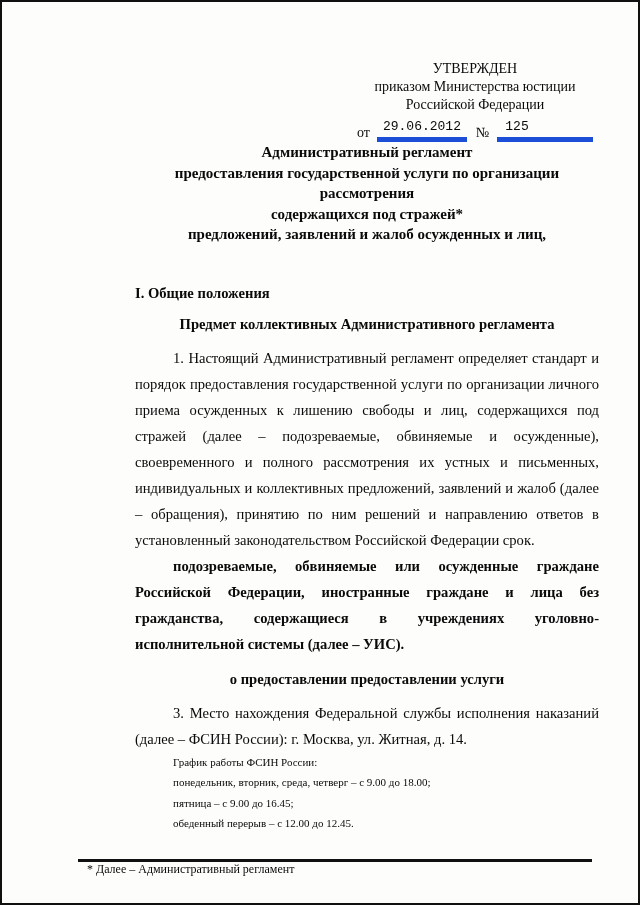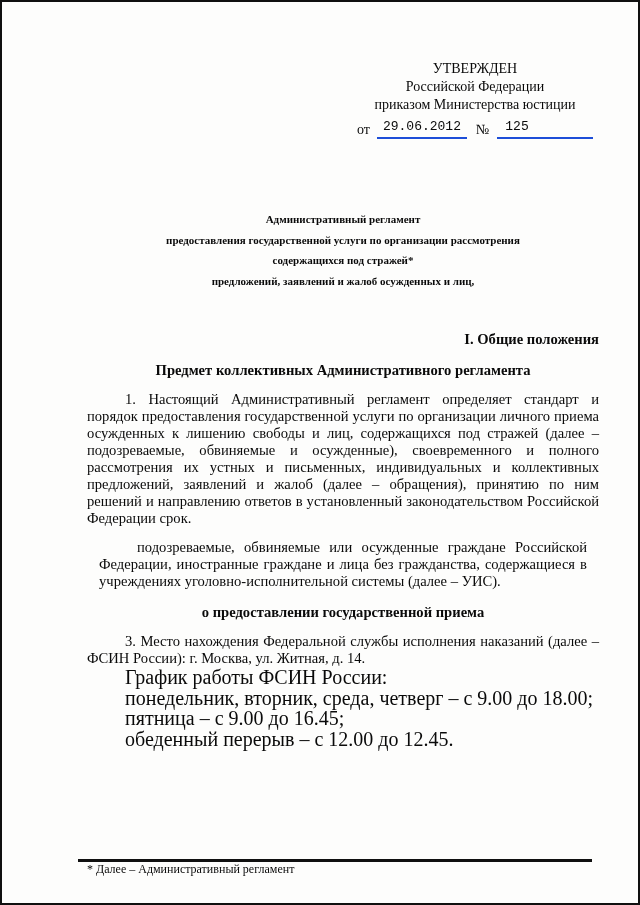--- a/index.html
+++ b/index.html
@@ -7,20 +7,21 @@
 
   .page {
     position: relative;
     width: 640px;
     height: 905px;
     background: #fdfdfc;
     border: 2px solid #101010;
     font-family: "Liberation Serif", "DejaVu Serif", serif;
     color: #0a0a0a;
     overflow: hidden;
+    padding-left: 48px;
   }
 
   .content { padding: 58px 39px 0 85px; }
 
   
   .approval {
     width: 236px;
     margin: 0 6px 0 auto;
     text-align: center;
     font-size: 14px;
@@ -29,80 +30,79 @@
   .approval-date-line {
     display: flex;
     align-items: flex-end;
     margin-top: 4px;
     text-align: left;
     font-size: 14px;
   }
   .blank {
     font-family: "Liberation Mono", "DejaVu Sans Mono", monospace;
     font-size: 13px;
-    border-bottom: 2px solid #1d4ed8;
+    border-bottom: 5px solid #1d4ed8;
   }
   .blank-date { margin: 0 9px 0 7px; padding: 0 6px 1px 6px; }
   .blank-num  { flex: 1; margin-left: 8px; padding: 0 0 1px 8px; }
 
   
   .doc-title {
-    margin-top: 70px;
     text-align: center;
     font-weight: 700;
-    font-size: 11px;
+    font-size: 15px;
     line-height: 20.5px;
   }
 
   .heading {
     margin-top: 40px;
-    text-align: right;
+    text-align: left;
     font-weight: 700;
     font-size: 14.6px;
     line-height: 17px;
   }
   .subheading {
     margin-top: 12px;
     text-align: center;
     font-weight: 700;
     font-size: 14.6px;
     line-height: 20px;
   }
 
   .para {
     margin: 11px 0 0 0;
     font-size: 14.6px;
-    line-height: 17px;
+    line-height: 26px;
     text-align: justify;
     text-indent: 38px;
   }
-  .para-cont { margin: 12px; }
+  .para-cont { margin: 0; font-weight: bold; }
 
   .line-ind {
     margin: 0;
-    font-size: 20px;
+    font-size: 11px;
     line-height: 20.6px;
     text-indent: 38px;
   }
 
   
   .footnote { position: absolute; left: 76px; right: 46px; bottom: 26px; }
   .footnote-rule { height: 3px; background: #101010; }
   .footnote-text { font-size: 12px; padding-left: 9px; }
 </style>
 </head>
 <body>
 
 <div class="page">
   <div class="content">
 
     <div class="approval">
       <div>УТВЕРЖДЕН</div>
+      <div>приказом Министерства юстиции</div>
       <div>Российской Федерации</div>
-      <div>приказом Министерства юстиции</div>
       <div class="approval-date-line">
         <span>от</span>
         <span class="blank blank-date">29.06.2012</span>
         <span>№</span>
         <span class="blank blank-num">125</span>
       </div>
     </div>
 
     <div class="doc-title">
       <div>Административный регламент</div>
@@ -114,21 +114,21 @@
     <div class="heading">I. Общие положения</div>
 
     <div class="subheading">Предмет коллективных Административного регламента</div>
 
     <p class="para">1. Настоящий Административный регламент определяет стандарт и порядок предоставления государственной услуги по организации личного приема осужденных к лишению свободы и лиц, содержащихся под стражей (далее – подозреваемые, обвиняемые и осужденные), своевременного и полного рассмотрения их устных и письменных, индивидуальных и коллективных предложений, заявлений и жалоб (далее – обращения), принятию по ним решений и направлению ответов в установленный законодательством Российской Федерации срок.</p>
 
 
     <p class="para para-cont">подозреваемые, обвиняемые или осужденные граждане Российской Федерации, иностранные граждане и лица без гражданства, содержащиеся в учреждениях уголовно-исполнительной системы (далее – УИС).</p>
 
     <div class="subheading">
-      <div>о предоставлении государственной приема</div>
+      <div>о предоставлении предоставлении услуги</div>
     </div>
 
     <p class="para">3. Место нахождения Федеральной службы исполнения наказаний (далее – ФСИН России): г. Москва, ул. Житная, д. 14.</p>
 
     <div class="line-ind">График работы ФСИН России:</div>
     <div class="line-ind">понедельник, вторник, среда, четверг – с 9.00 до 18.00;</div>
     <div class="line-ind">пятница – с 9.00 до 16.45;</div>
     <div class="line-ind">обеденный перерыв – с 12.00 до 12.45.</div>
 
   </div>

